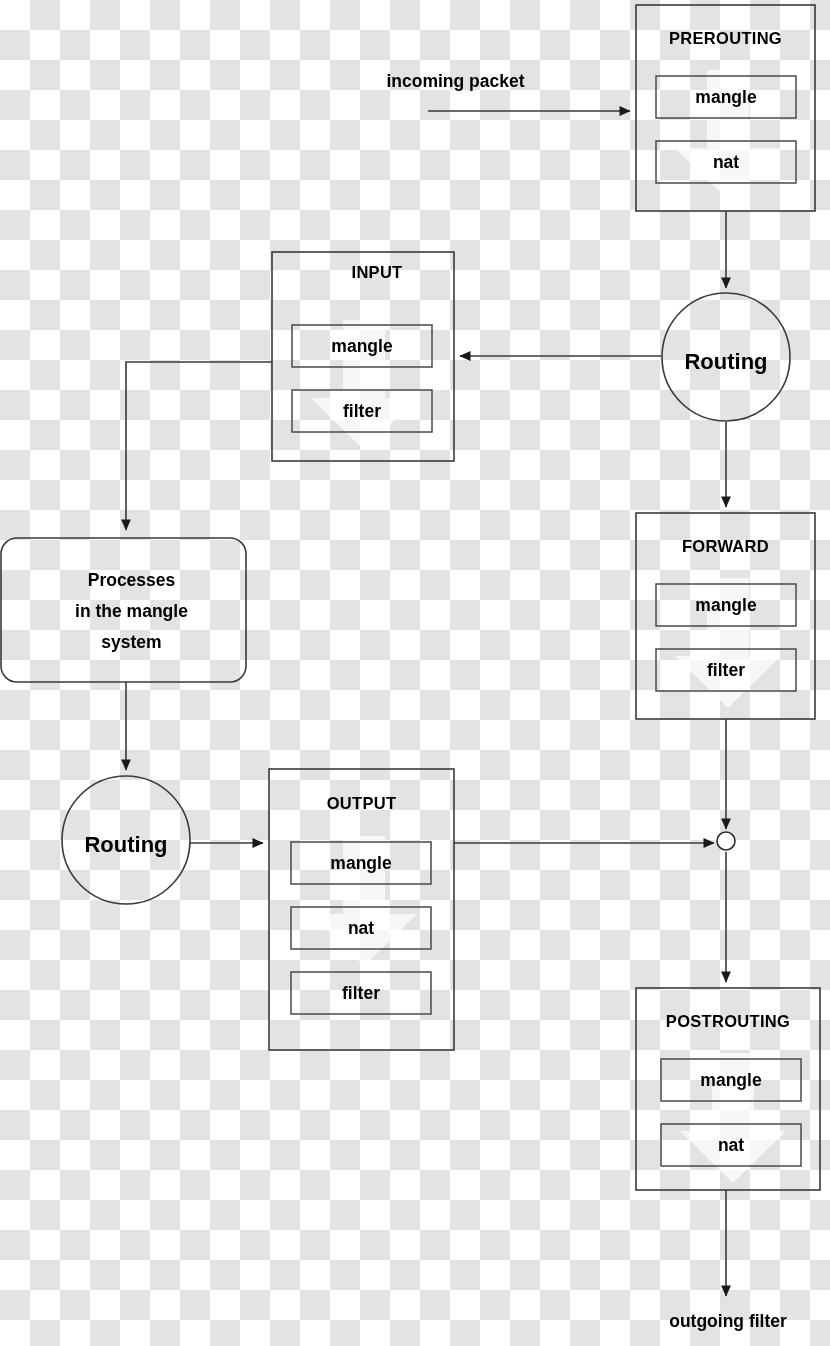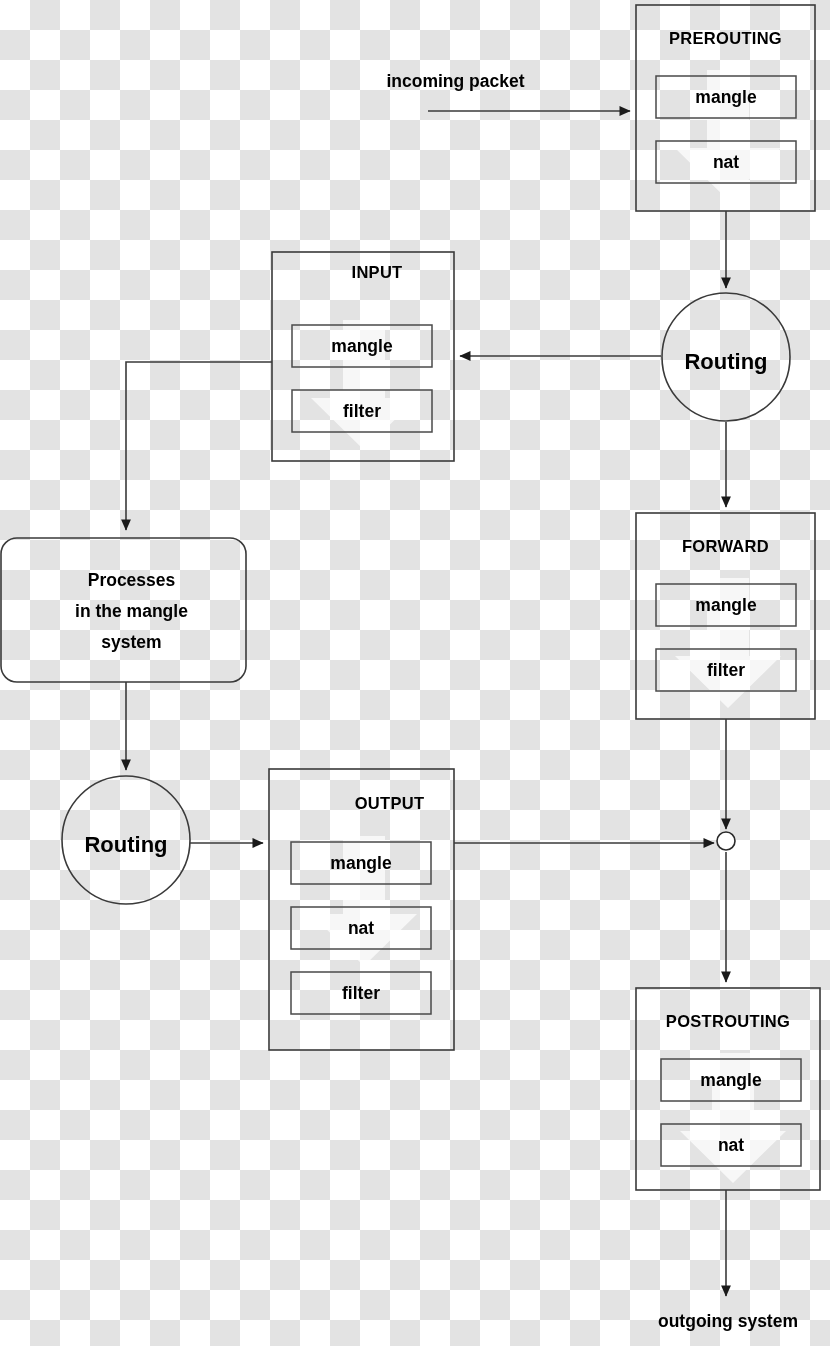--- a/index.html
+++ b/index.html
@@ -118,35 +118,35 @@
 
       <path d="M726 852 V982" marker-end="url(#arrow)"></path>
 
       <path d="M726 1190 V1296" marker-end="url(#arrow)"></path>
     </g>
 
     <circle cx="726" cy="841" r="9" fill="#ffffff" stroke="#2a2a2a" stroke-width="1.6"></circle>
   </svg>
 
   <div class="node-label packet-label" style="left:378px; top:71px; width:155px;">incoming packet</div>
-  <div class="node-label packet-label" style="left:648px; top:1311px; width:160px;">outgoing system</div>
+  <div class="node-label packet-label" style="left:648px; top:1311px; width:160px;">outgoing filter</div>
 
   <div class="node-label chain-title" style="left:636px; top:28px; width:179px;">PREROUTING</div>
   <div class="node-label table-label" style="left:656px; top:87px; width:140px;">mangle</div>
   <div class="node-label table-label" style="left:656px; top:152px; width:140px;">nat</div>
 
   <div class="node-label chain-title" style="left:272px; top:262px; width:210px;">INPUT</div>
   <div class="node-label table-label" style="left:292px; top:336px; width:140px;">mangle</div>
   <div class="node-label table-label" style="left:292px; top:401px; width:140px;">filter</div>
 
   <div class="node-label chain-title" style="left:636px; top:536px; width:179px;">FORWARD</div>
   <div class="node-label table-label" style="left:656px; top:595px; width:140px;">mangle</div>
   <div class="node-label table-label" style="left:656px; top:660px; width:140px;">filter</div>
 
-  <div class="node-label chain-title" style="left:269px; top:793px; width:185px;padding-left:28px;">OUTPUT</div>
+  <div class="node-label chain-title" style="left:269px; top:793px; width:185px;">OUTPUT</div>
   <div class="node-label table-label" style="left:291px; top:853px; width:140px;">mangle</div>
   <div class="node-label table-label" style="left:291px; top:918px; width:140px;">nat</div>
   <div class="node-label table-label" style="left:291px; top:983px; width:140px;">filter</div>
 
   <div class="node-label chain-title" style="left:636px; top:1011px; width:184px;">POSTROUTING</div>
   <div class="node-label table-label" style="left:661px; top:1070px; width:140px;">mangle</div>
   <div class="node-label table-label" style="left:661px; top:1135px; width:140px;">nat</div>
 
   <div class="node-label circle-label" style="left:662px; top:348px; width:128px;">Routing</div>
   <div class="node-label circle-label" style="left:62px; top:831px; width:128px;">Routing</div>

